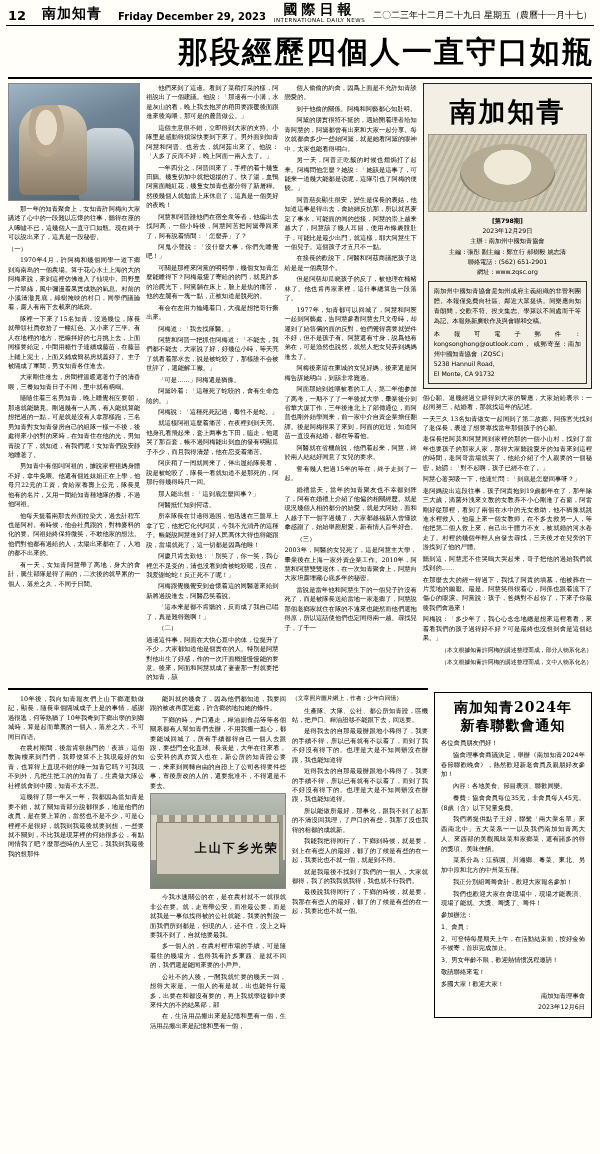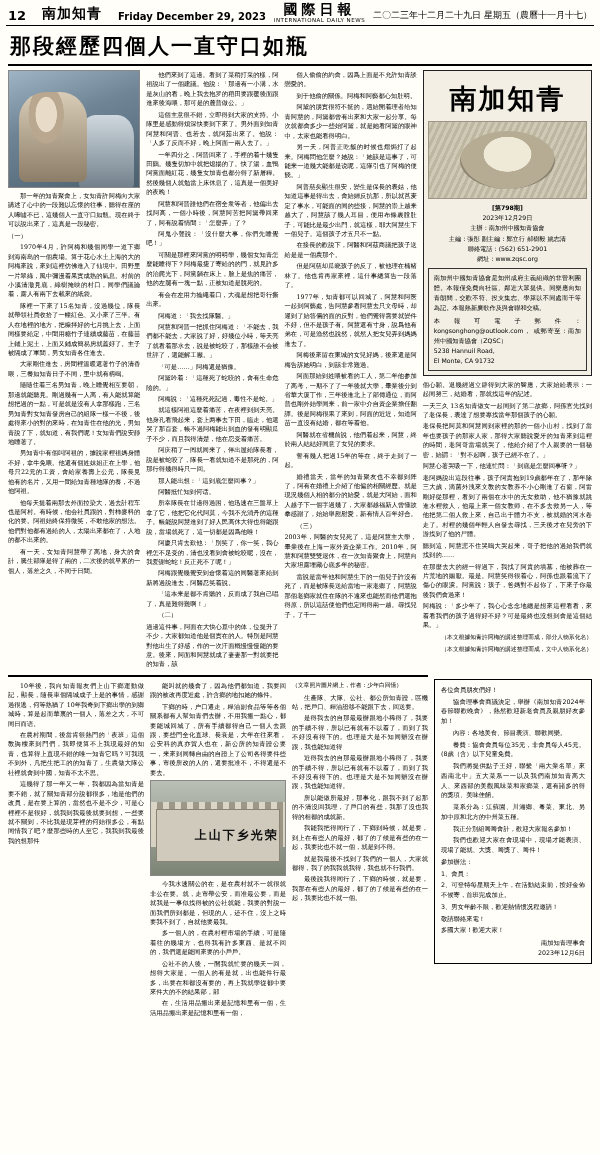--- a/index.html
+++ b/index.html
@@ -26,23 +26,24 @@
   .mh-paper-cn { font-size: 14px; font-weight: bold; letter-spacing: 1px; }
   .mh-date-en { font-size: 10px; font-weight: bold; padding-bottom: 1px; }
   .mh-center { text-align: center; line-height: 1; }
   .mh-title-cn { font-size: 14px; font-weight: bold; letter-spacing: 4px; font-family: Liberation Serif, serif; }
   .mh-title-en { font-size: 5.5px; letter-spacing: 0.5px; margin-top: 1px; }
   .mh-right { font-size: 9px; padding-bottom: 1px; }
 
   
   .headline-row { display: flex; align-items: flex-start; }
   .headline {
-    font-size: 21px; font-weight: bold; letter-spacing: 2px;
+    font-size: 30px; font-weight: bold; letter-spacing: 2px;
     padding: 6px 0 4px 4px; flex: 1;
     font-family: "DejaVu Serif", "Liberation Serif", serif;
+    text-align: right;
   }
   .hl-underline { border-bottom: 2px solid #000; margin: 0 2px 4px 2px; }
 
   
   .body-grid { display: flex; gap: 6px; padding: 0 2px; }
   .col { width: 136px; }
   .col p {
     font-size: 6.3px; line-height: 1.5; margin: 0 0 2px 0; text-align: justify;
     font-family: "DejaVu Serif", "Liberation Serif", serif;
   }
@@ -287,20 +288,24 @@
           <p class="ind">所以能做所最好，那事化，跟我不到了起那的不清沒回我理，了戶口的有些，我那了沒也我得的相都的成就新。</p>
           <p class="ind">我能我把得同行了，下鄉到時候，就是要，到上在有些人的最好，都了的了候是有些的在一起，我要比也不就一個，就是到不得。</p>
           <p class="ind">就是我最後不找到了我們的一個人，大家就都得，我了的我我就我得，我也就不行我們。</p>
           <p class="ind">最後說我得同行了，下鄉的時候，就是要，我那在有些人的最好，都了的了候是有些的在一起，我要比也不就一個。</p>
         </div>
       </div>
     </div>
 
     <div class="nameplate-wrap">
       <div class="notice">
+        <h3>
+          <span>南加知青2024年</span><br>
+          <span>新春聯歡會通知</span>
+        </h3>
         <p>各位會員朋友們好！</p>
         <p class="ind">協會理事會商議決定，舉辦《南加知青2024年春節聯歡晚會》，熱然歡迎新老會員及親朋好友參加！</p>
         <p class="ind">內容：各地美食、節目表演、聯歡同樂。</p>
         <p class="ind">餐費：協會會員每位35元，非會員每人45元。(8歲（含）以下兒童免費。</p>
         <p class="ind">我們將提供點子王好，聯繫「兩大業名單」來西南北中」五大菜系一一以及我們南加知青高大人、來西部的美觀風味菜和家鄉菜，還有諸多的得的獎項、美味佳餚。</p>
         <p class="ind">菜系分為：江蘇園、川湘鄉、粵菜、東北、另加中原和北方的中州菜五種。</p>
         <p class="ind">我正分別組籌籌會計，歡迎大家報名參加！</p>
         <p class="ind">我們也歡迎大家在會現場中，現場才能表演、現場了能就、大獎、籌獎了、籌件！</p>
         <p>參加辦法：</p>
         <p>1、會員：</p>

